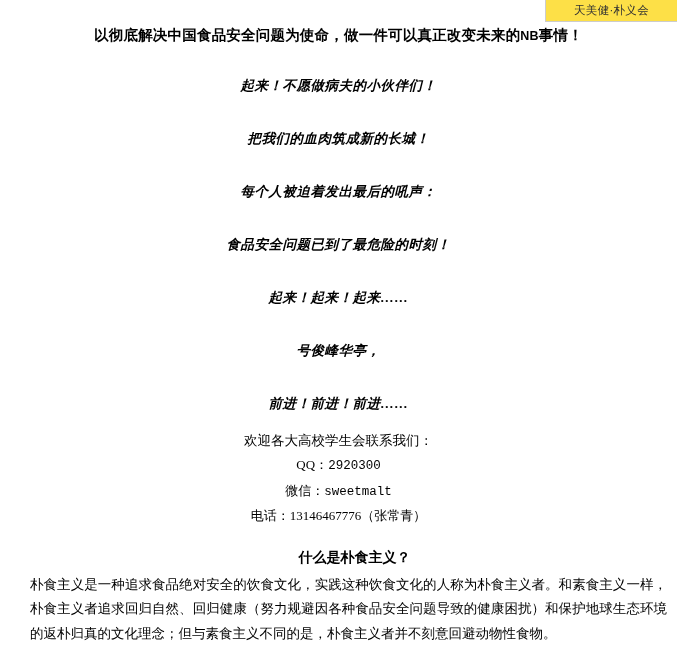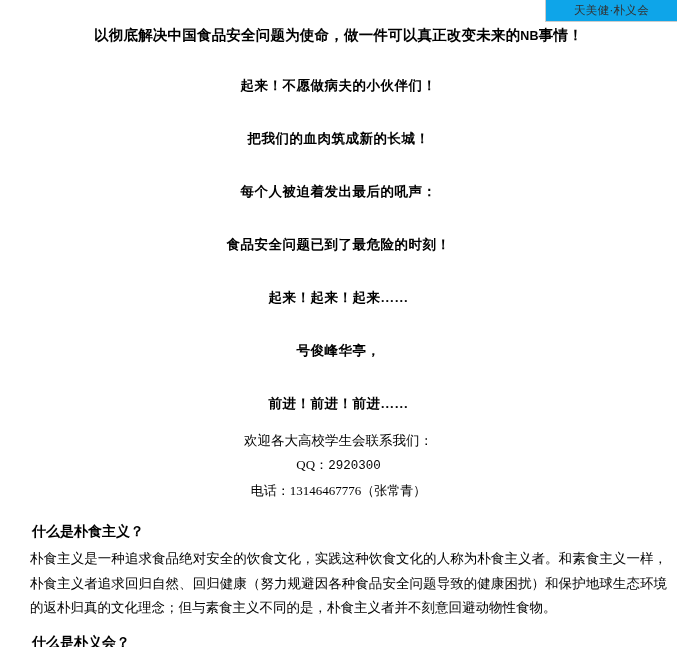--- a/index.html
+++ b/index.html
@@ -25,21 +25,21 @@
     height: 22px;
     border-left: 1px solid #cccccc;
     border-bottom: 1px solid #cccccc;
     box-sizing: border-box;
     display: flex;
     align-items: center;
     justify-content: center;
     font-family: "Liberation Sans", sans-serif;
     font-size: 11.5px;
     color: #333333;
-    background: #0ea5e9;
+    background: #fde047;
     letter-spacing: 0.3px;
   }
 
   #doc {
     width: 677px;
     padding: 0;
     box-sizing: border-box;
   }
 
   .title {
@@ -60,20 +60,21 @@
   .subtitle .nb {
     font-family: "Liberation Sans", sans-serif;
     font-size: 12.5px;
   }
 
   .poem {
     margin-top: 24px;
   }
   .poem-line {
     text-align: center;
+    font-style: italic;
     font-weight: bold;
     font-size: 13.5px;
     line-height: 25px;
     letter-spacing: 0.5px;
     margin-top: 28px;
   }
 
   .invite {
     text-align: center;
     font-weight: bold;
@@ -93,20 +94,21 @@
     text-align: center;
     font-size: 13px;
     line-height: 24.5px;
   }
   .contact-line .mono {
     font-family: "Liberation Mono", monospace;
     font-size: 12.5px;
   }
 
   .section-head {
+    text-align: center;
     font-weight: bold;
     font-size: 14px;
     margin-top: 20px;
     padding-left: 32px;
   }
   .section-head.tight {
     margin-top: 13px;
   }
 
   .body-para {
@@ -143,20 +145,23 @@
     <div class="poem-line">前进！前进！前进……</div>
   </div>
 
 
   <div class="welcome">欢迎各大高校学生会联系我们：</div>
 
   <div class="contact-line">
     <span>QQ：</span><span class="mono">2920300</span>
   </div>
   <div class="contact-line">
+    <span>微信：</span><span class="mono">sweetmalt</span>
+  </div>
+  <div class="contact-line">
     <span>电话：</span><span>13146467776（张常青）</span>
   </div>
 
   <div class="section-head">什么是朴食主义？</div>
   <div class="body-para">朴食主义是一种追求食品绝对安全的饮食文化，实践这种饮食文化的人称为朴食主义者。和素食主义一样，朴食主义者追求回归自然、回归健康（努力规避因各种食品安全问题导致的健康困扰）和保护地球生态环境的返朴归真的文化理念；但与素食主义不同的是，朴食主义者并不刻意回避动物性食物。</div>
 
   <div class="section-head tight">什么是朴义会？</div>
 
 </div>
 

